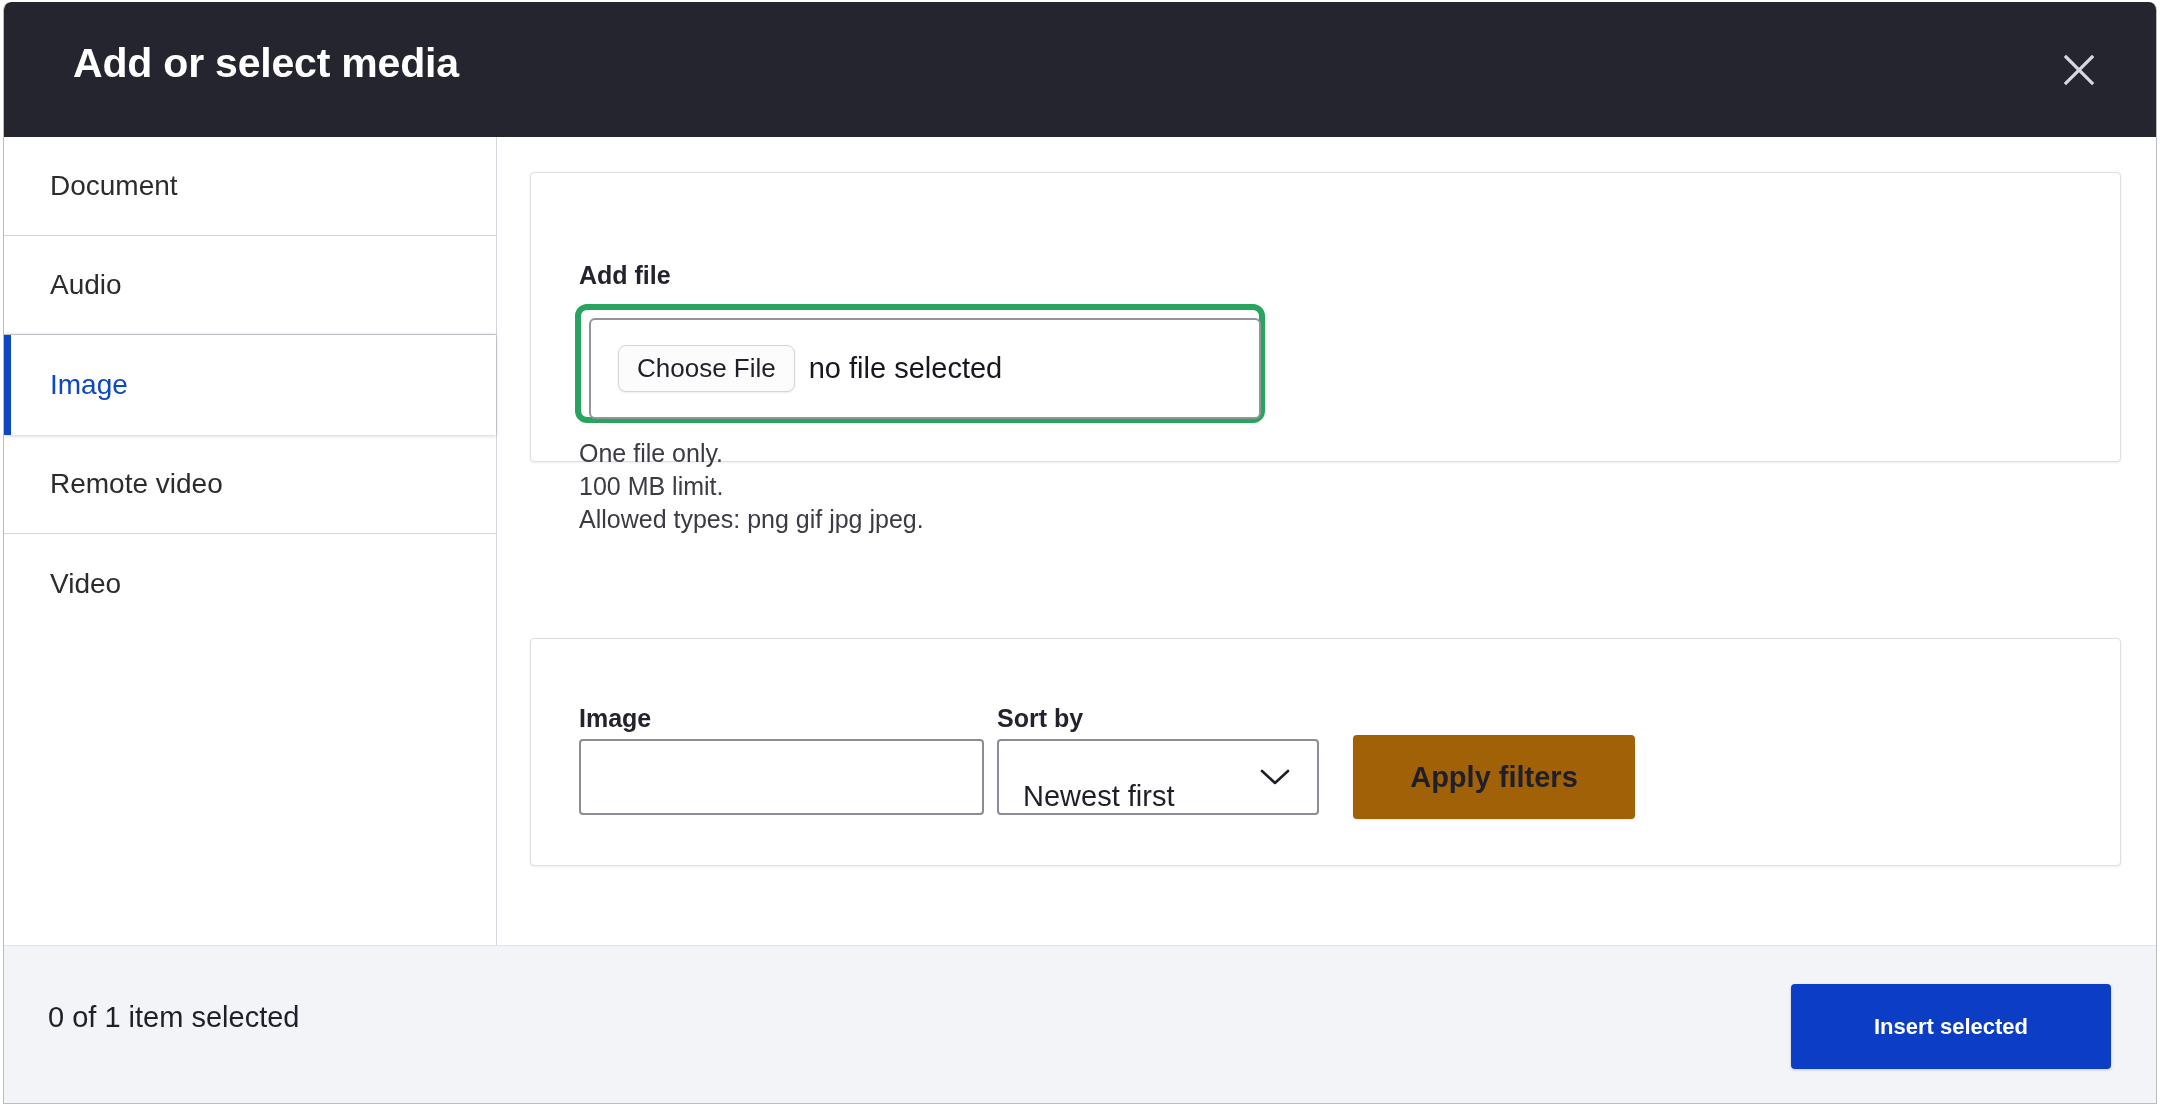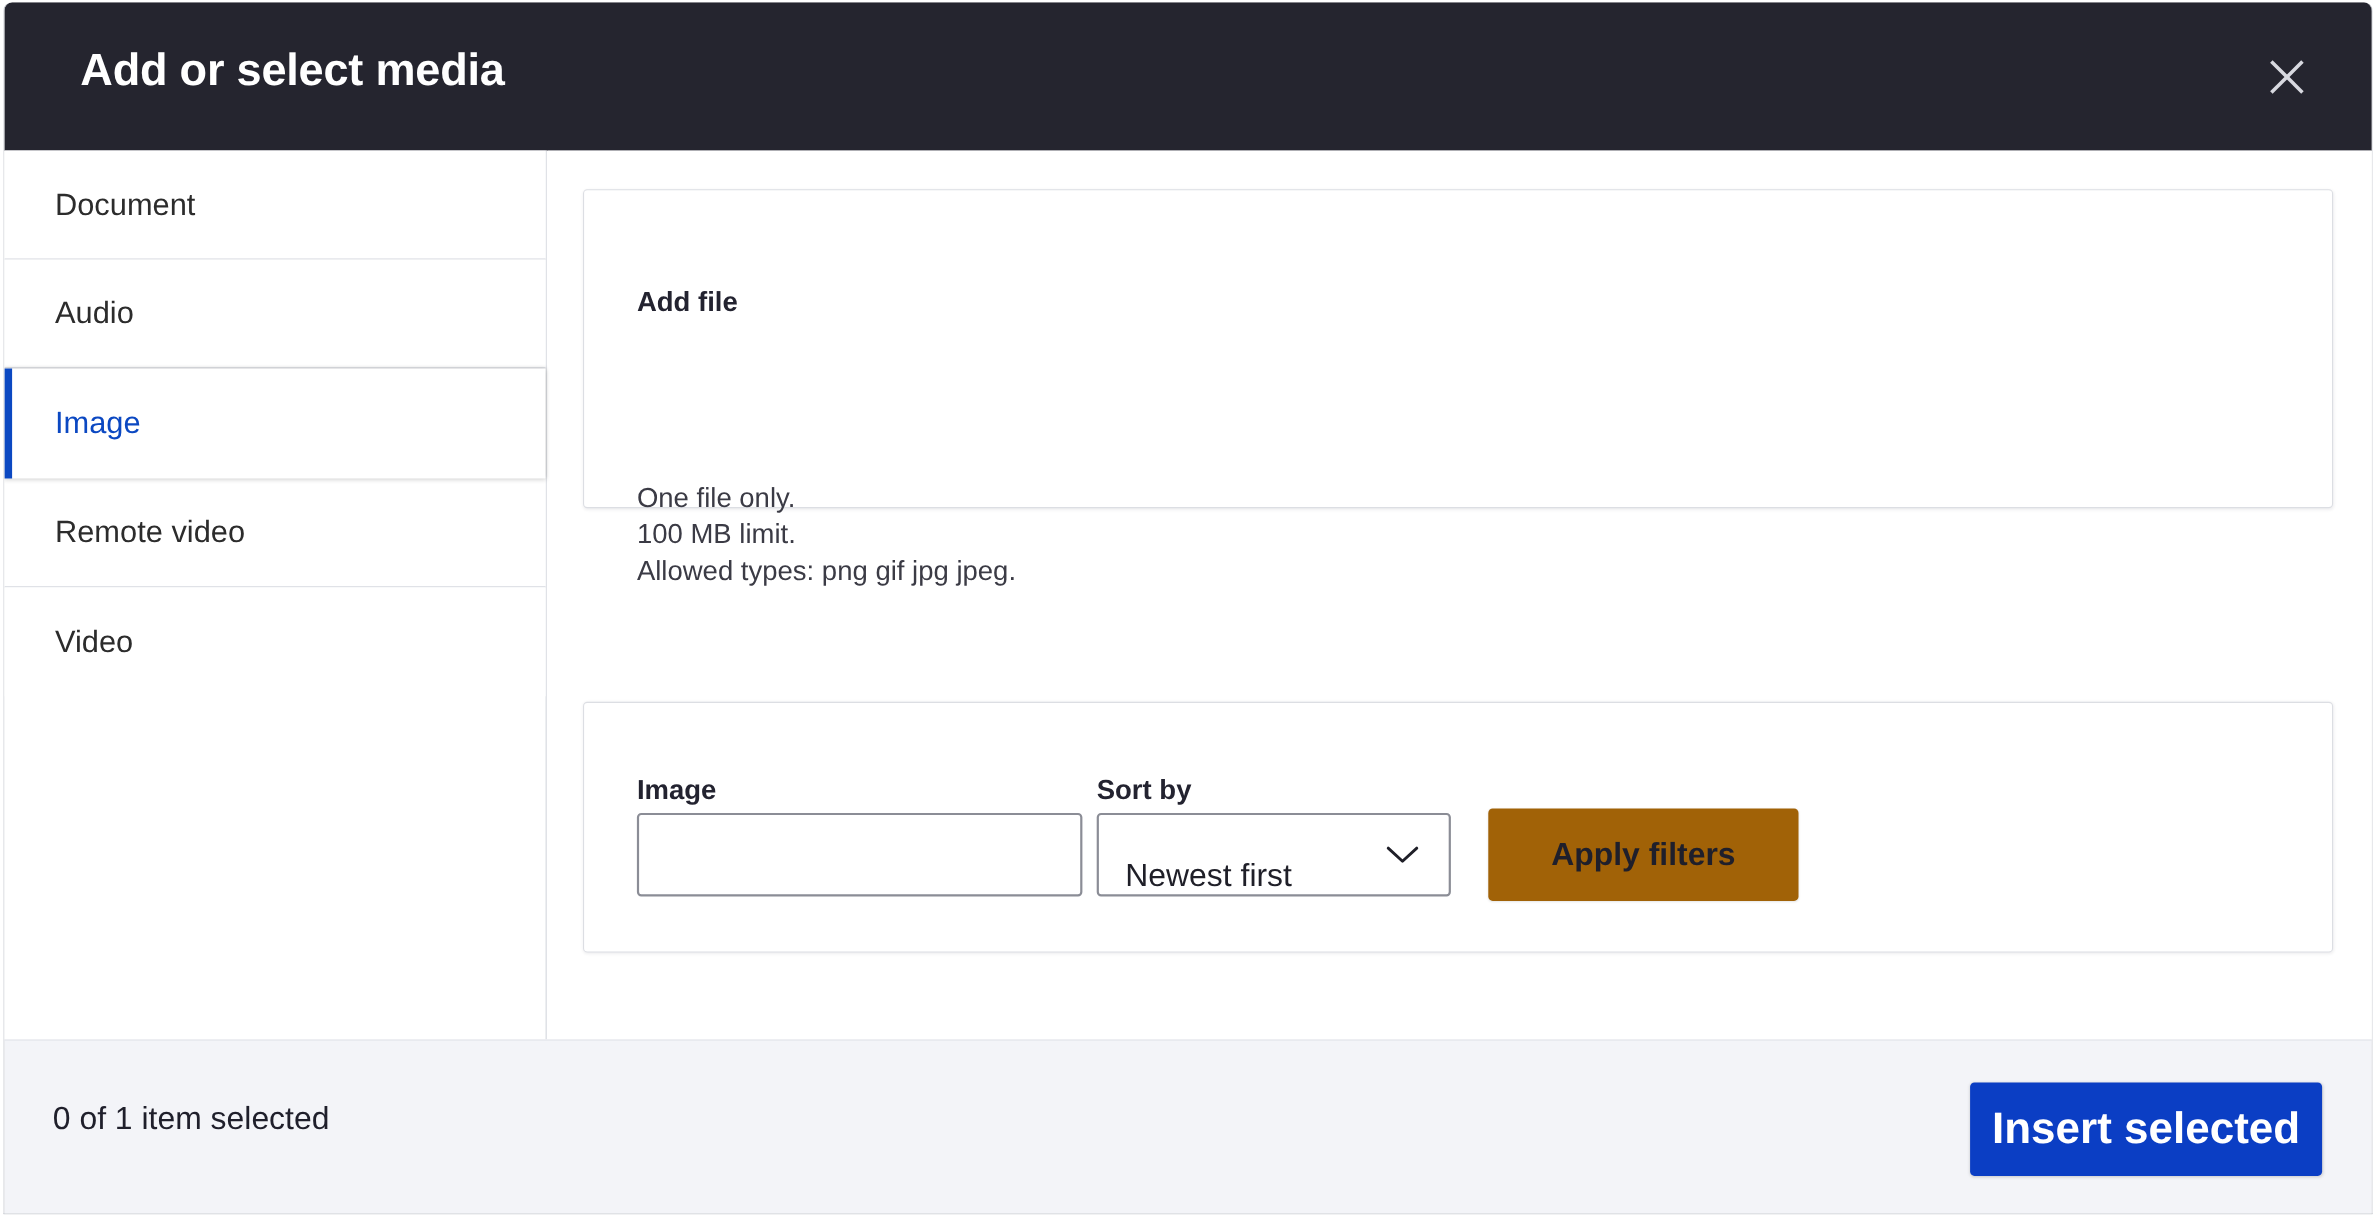--- a/index.html
+++ b/index.html
@@ -310,21 +310,21 @@
   .insert-btn {
     position: absolute;
     left: 1787px;
     top: 38px;
     width: 320px;
     height: 85px;
     background: #0b3ec4;
     border: none;
     border-radius: 4px;
     box-shadow: 0 1px 3px rgba(0,0,0,0.18);
-    font-size: 40px;
+    font-size: 22px;
     font-weight: bold;
     color: #ffffff;
     font-family: "Liberation Sans", sans-serif;
     cursor: pointer;
     white-space: nowrap;
   }
 </style>
 </head>
 <body>
 
@@ -360,20 +360,26 @@
       <div class="side-item" style="border-bottom:none;">
         <span class="side-label">Video</span>
       </div>
     </nav>
 
     <div class="content">
 
       <section class="panel" id="panel-addfile">
         <div class="field-label addfile-label">Add file</div>
 
+        <div class="file-highlight">
+          <div class="file-input-box">
+            <span class="choose-file-btn">Choose File</span>
+            <span class="file-status">no file selected</span>
+          </div>
+        </div>
 
         <div class="hint-list">
           <div>One file only.</div>
           <div>100 MB limit.</div>
           <div>Allowed types: png gif jpg jpeg.</div>
         </div>
       </section>
 
       <section class="panel" id="panel-filters">
         <div class="field-label filters-name-label">Image</div>

